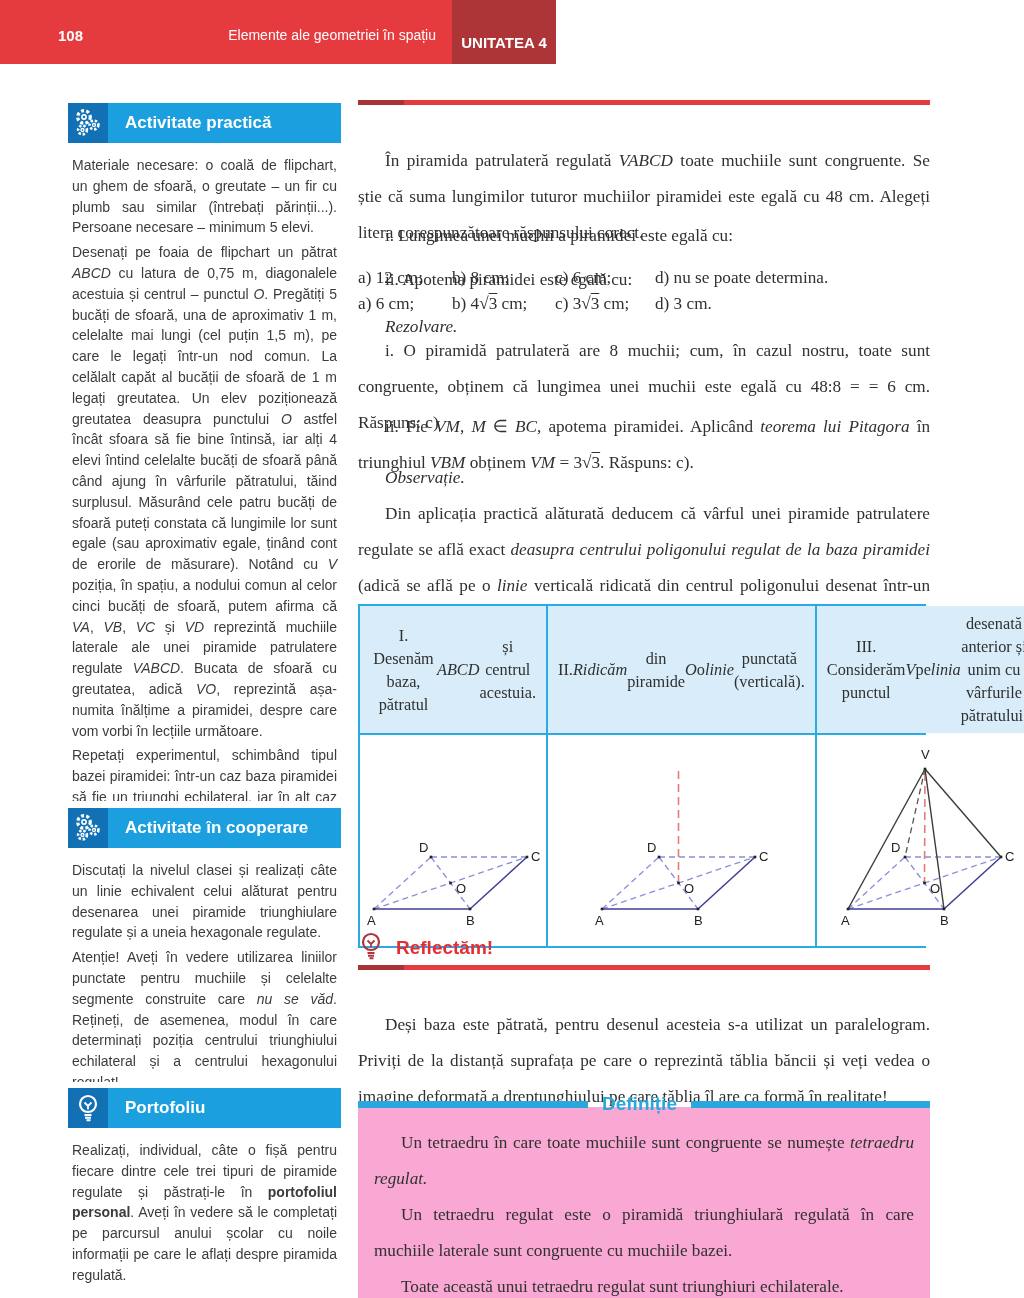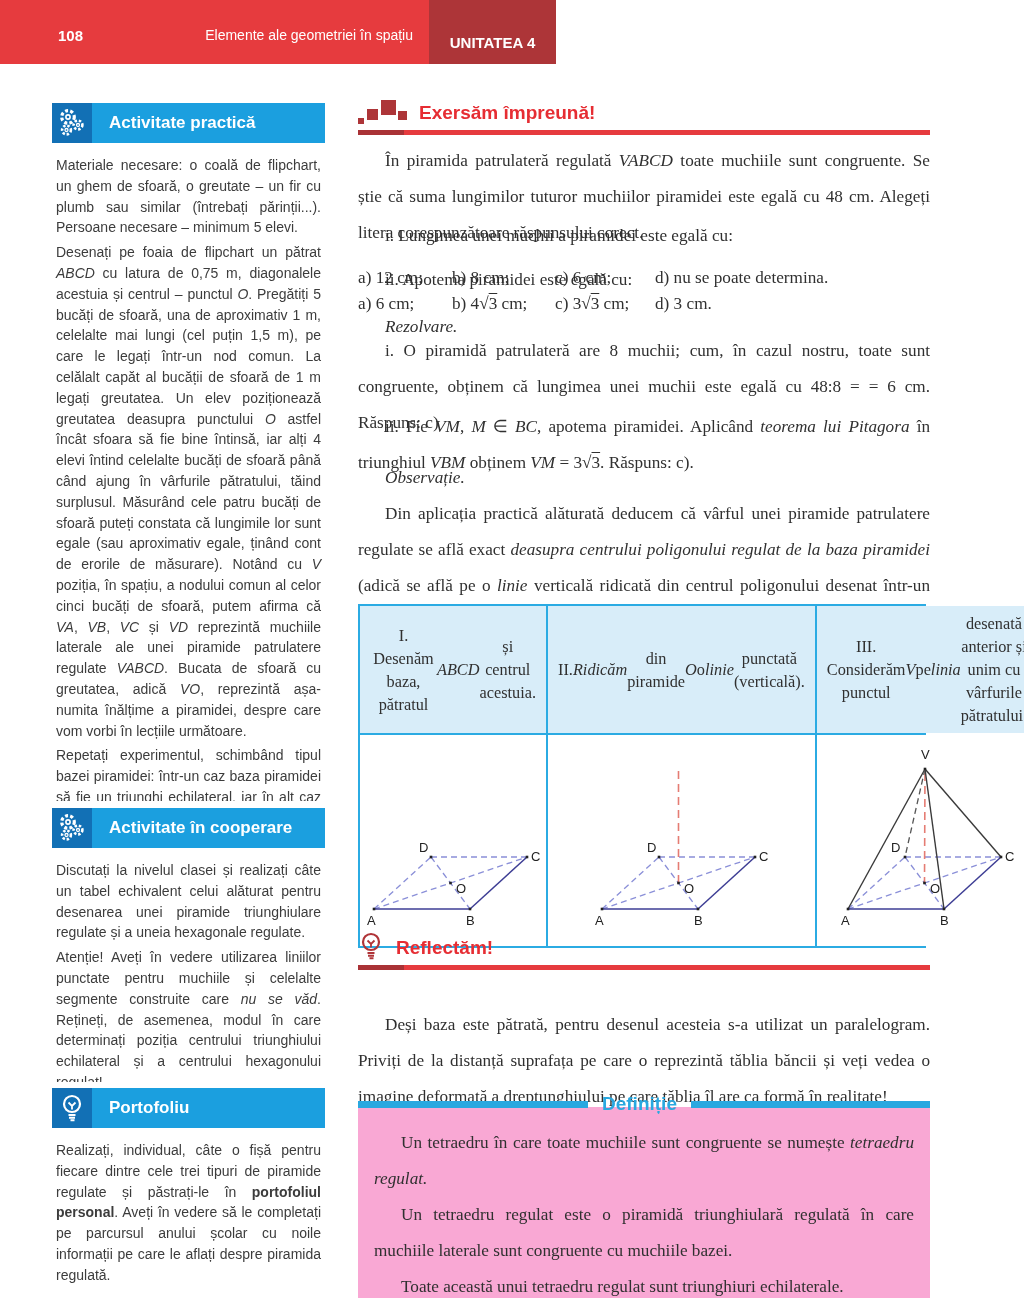--- a/index.html
+++ b/index.html
@@ -5,25 +5,25 @@
   html,body{margin:0;padding:0;background:#fff;}
   #page{position:relative;width:1024px;height:1298px;background:#fff;overflow:hidden;
         font-family:"Liberation Sans",sans-serif;}
 
   
   .hdr{position:absolute;left:0;top:0;width:556px;height:64px;display:flex;}
   .hdr-left{flex:1;background:#e63b3e;display:flex;align-items:center;
             justify-content:space-between;padding:6px 16px 0 58px;}
   .hdr-pagenum{color:#fff;font-weight:bold;font-size:15px;}
   .hdr-chapter{color:#fff;font-weight:normal;font-size:14px;}
-  .hdr-unit{width:127px;background:#ad3538;color:#fff;font-weight:bold;font-size:15px;
+  .hdr-unit{width:104px;background:#ad3538;color:#fff;font-weight:bold;font-size:15px;
             display:flex;align-items:center;justify-content:center;padding-top:20px;box-sizing:border-box;}
 
   
-  .side-sec{position:absolute;left:52px;width:273px;}
+  .side-sec{position:absolute;left:68px;width:273px;}
   .side-head{display:flex;height:40px;background:#1b9fdf;}
   .icon-box{width:40px;height:40px;background:#1270b5;display:flex;align-items:center;justify-content:center;flex:none;}
   .side-title{flex:1;display:flex;align-items:center;padding-left:17px;color:#fff;
               font-weight:bold;font-size:17px;}
   .side-body{margin-top:8px;font-size:14px;line-height:20.8px;text-align:justify;color:#3c3c3c;overflow:hidden;}
   .side-body p{margin:4px;}
   #practica .side-body{height:650px;}
   #cooperare .side-body{height:226px;}
   #portofoliu .side-body{height:166px;}
 
@@ -108,21 +108,21 @@
           <circle cx="11" cy="9" r="2.1" stroke-width="1.6"></circle>
           <circle cx="21" cy="17" r="4.4" stroke-width="2.6" stroke-dasharray="2.4 1.8"></circle>
           <circle cx="21" cy="17" r="1.5" stroke-width="1.3"></circle>
           <circle cx="9.5" cy="22" r="4.4" stroke-width="2.6" stroke-dasharray="2.4 1.8"></circle>
           <circle cx="9.5" cy="22" r="1.5" stroke-width="1.3"></circle>
         </svg>
       </div>
       <div class="side-title">Activitate în cooperare</div>
     </div>
     <div class="side-body">
-      <p><span>Discutați la nivelul clasei și realizați câte un tabel echivalent celui alăturat pentru desenarea unei piramide triunghiulare regulate și a uneia hexagonale regulate.</span></p>
+      <p><span>Discutați la nivelul clasei și realizați câte un linie echivalent celui alăturat pentru desenarea unei piramide triunghiulare regulate și a uneia hexagonale regulate.</span></p>
       <p><span>Atenție! Aveți în vedere utilizarea liniilor punctate pentru muchiile și celelalte segmente construite care </span><span style="font-style: italic;">nu se văd</span><span>. Rețineți, de asemenea, modul în care determinați poziția centrului triunghiului echilateral și a centrului hexagonului regulat!</span></p>
     </div>
   </div>
 
   <div id="portofoliu" class="side-sec" style="top:1088px">
     <div class="side-head">
       <div class="icon-box">
         <svg width="26" height="30" viewBox="0 0 26 30" fill="none" stroke="#fff">
           <circle cx="13" cy="11" r="8" stroke-width="2.2"></circle>
           <path d="M9.5 9.5 L13 13 L16.5 9.5 M13 13 L13 16.5" stroke-width="1.8"></path>
@@ -132,29 +132,20 @@
       <div class="side-title">Portofoliu</div>
     </div>
     <div class="side-body">
       <p><span>Realizați, individual, câte o fișă pentru fiecare dintre cele trei tipuri de piramide regulate și păstrați-le în </span><span style="font-weight: bold;">portofoliul personal</span><span>. Aveți în vedere să le completați pe parcursul anului școlar cu noile informații pe care le aflați despre piramida regulată.</span></p>
     </div>
   </div>
 
   <div id="main">
 
     <div class="mblock" style="top:98px">
-      <div class="red-head">
-        <div class="blocks-icon">
-          <div class="bsq1"></div>
-            <div class="bsq2"></div>
-            <div class="bsq3"></div>
-            <div class="bsq4"></div>
-        </div>
-        <span class="red-title">Exersăm împreună!</span>
-      </div>
       <div class="red-rule"></div>
     </div>
 
     <div class="mblock serif ind" style="top:143px"><span>În piramida patrulateră regulată </span><span style="font-style: italic;">VABCD</span><span> toate muchiile sunt congruente. Se știe că suma lungimilor tuturor muchiilor piramidei este egală cu 48 cm. Alegeți litera corespunzătoare răspunsului corect.</span></div>
     <div class="mblock serif ind" style="top:218px"><span>i. Lungimea unei muchii a piramidei este egală cu:</span></div>
 
     <div class="mblock serif ans-grid" style="top:260px">
       <span><span>a) 12 cm;</span></span>
       <span><span>b) 8 cm;</span></span>
       <span><span>c) 6 cm;</span></span>

